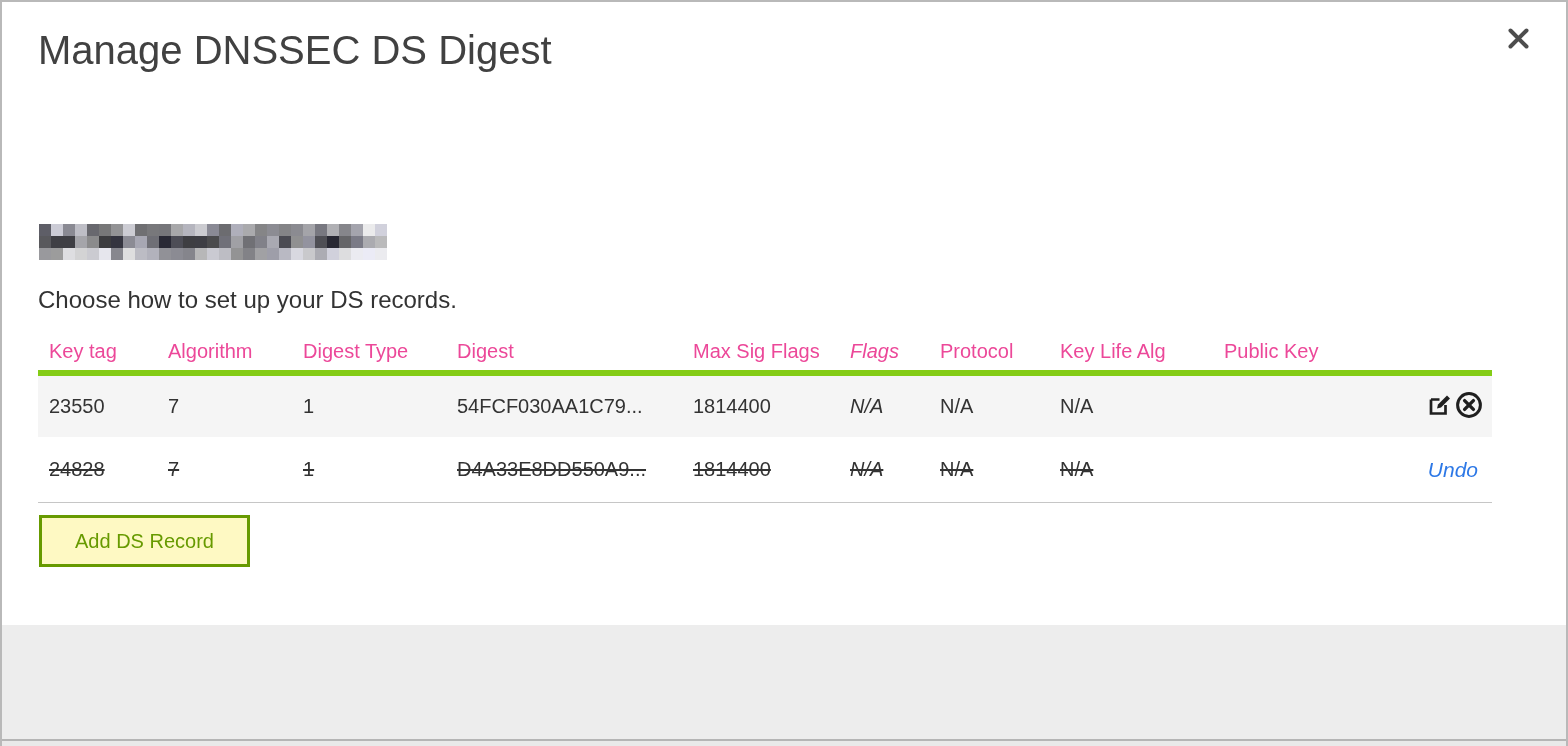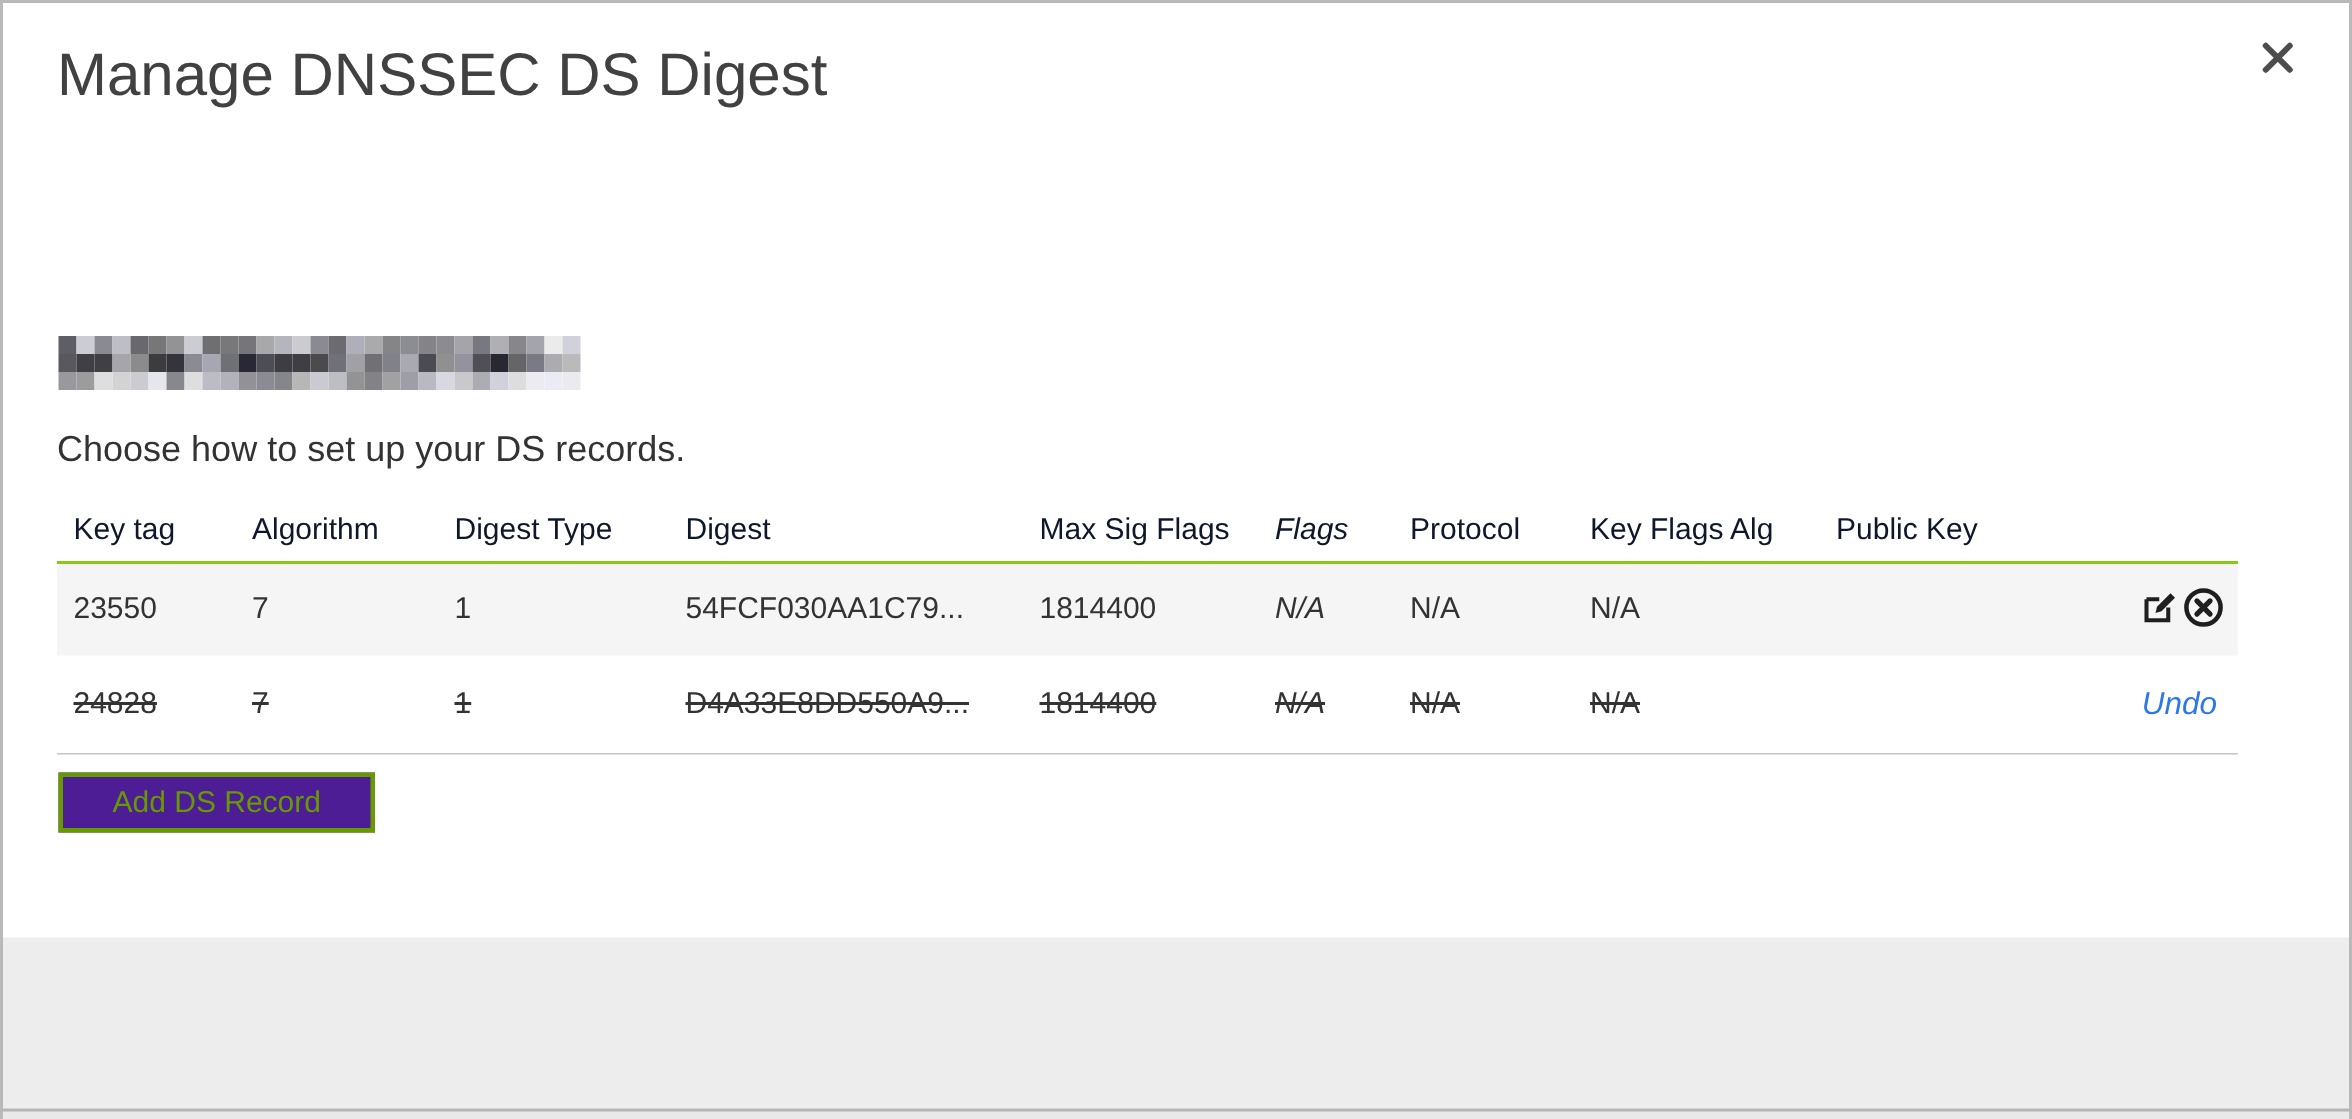--- a/index.html
+++ b/index.html
@@ -35,43 +35,43 @@
   }
   .instructions {
     position: absolute; left: 36px; top: 284px;
     font-size: 24px; color: #333333;
   }
   .ds-table {
     position: absolute; left: 36px; top: 330px; width: 1454px;
     font-size: 20px; color: #333333;
   }
   .t-row { display: flex; align-items: center; }
-  .t-head { height: 44px; border-bottom: 2px solid #84cc16; color: #0f172a; }
+  .t-head { height: 44px; border-bottom: 6px solid #84cc16; color: #ec4899; }
   .t-r1 { height: 61px; background: #f5f5f5; }
   .t-r2 { height: 66px; border-bottom: 1px solid #c6c6c6; }
   .t-r2 .cell { text-decoration: line-through; }
   .c0 { width: 130px; padding-left: 11px; }
   .c1 { width: 135px; }
   .c2 { width: 154px; }
   .c3 { width: 236px; }
   .c4 { width: 157px; }
   .c5 { width: 90px; font-style: italic; }
   .c6 { width: 120px; }
   .c7 { width: 164px; }
   .c8 { width: 180px; }
   .c9 { flex: 1; display: flex; justify-content: flex-end; align-items: center; padding-right: 8px; }
   .icon-btn { background: none; border: none; cursor: pointer; padding: 0; display: flex; align-items: center; }
   .undo-link, .cancel-link {
     color: #2d78e6; text-decoration: none; cursor: pointer;
   }
   .undo-link { font-size: 21px; padding-right: 6px; font-style: italic; }
   .add-ds-btn {
     position: absolute; left: 37px; top: 513px;
-    width: 211px; height: 40px;
-    background: #4c1d95;
+    width: 211px; height: 52px;
+    background: #fef9c3;
     border: 3px solid #679a00;
     color: #679a00;
     font-size: 20px;
     font-family: "Liberation Sans", "DejaVu Sans", sans-serif;
     cursor: pointer;
   }
   .modal-footer {
     position: absolute; left: 0; top: 623px; width: 100%; height: 114px;
     background: #ededed;
   }
@@ -190,21 +190,21 @@
 
   <div class="ds-table">
     <div class="t-row t-head">
       <div class="c0">Key tag</div>
       <div class="c1">Algorithm</div>
       <div class="c2">Digest Type</div>
       <div class="c3">Digest</div>
       <div class="c4">Max Sig Flags</div>
       <div class="c5">Flags</div>
       <div class="c6">Protocol</div>
-      <div class="c7">Key Flags Alg</div>
+      <div class="c7">Key Life Alg</div>
       <div class="c8">Public Key</div>
       <div class="c9"></div>
     </div>
 
     <div class="t-row t-r1">
       <div class="cell c0">23550</div>
       <div class="cell c1">7</div>
       <div class="cell c2">1</div>
       <div class="cell c3">54FCF030AA1C79...</div>
       <div class="cell c4">1814400</div>

